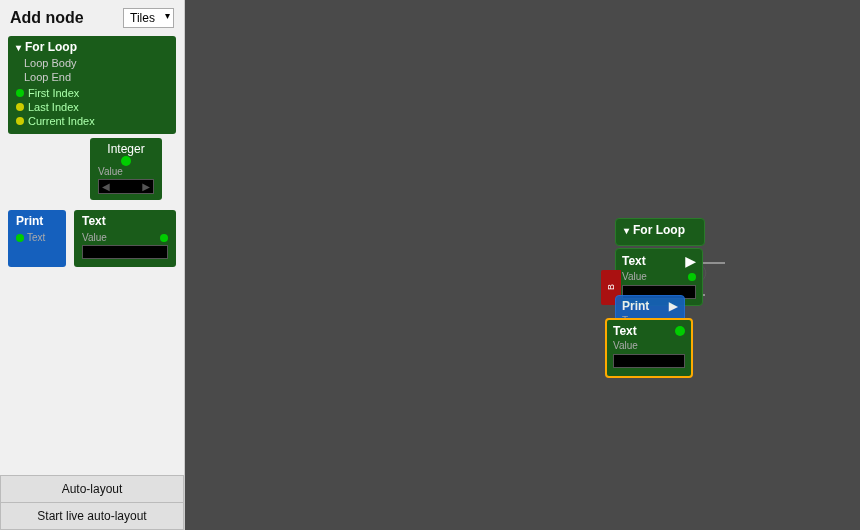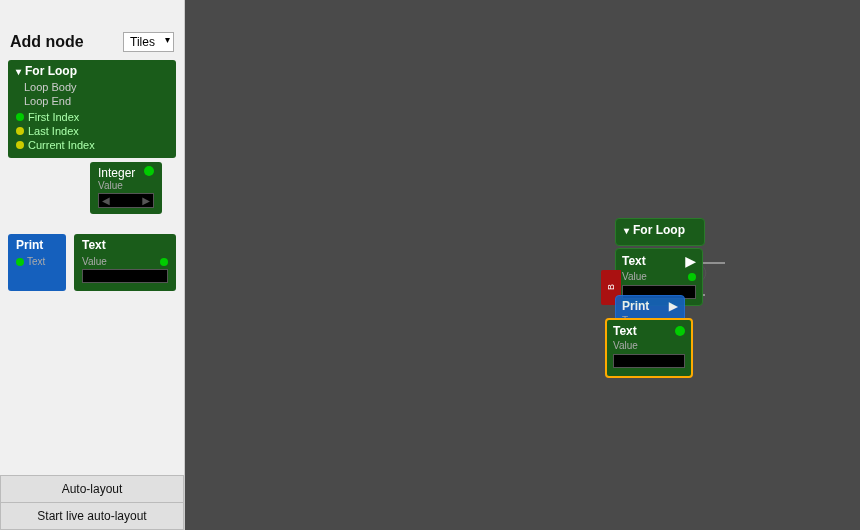--- a/index.html
+++ b/index.html
@@ -21,21 +21,20 @@
       display: flex;
       flex-direction: column;
       height: 530px;
     }
 
     #sidebar-header {
       padding: 8px 10px 4px 10px;
       display: flex;
       align-items: center;
       justify-content: space-between;
-      margin-top: 24px;
     }
 
     #add-node-title {
       font-size: 16px;
       font-weight: 600;
       color: #111;
     }
 
     #tiles-dropdown {
       background: white;
@@ -342,21 +341,21 @@
           </div>
           <div class="output-port-row">
             <span class="port-dot-yellow"></span>
             Current Index
           </div>
         </div>
       </div>
 
       <div style="position:relative; height: 60px; margin-top: 4px;">
         <div style="position:absolute; left:82px; top:0; background:#1a5c1a; color:white; border-radius:3px; padding:4px 8px 6px 8px; width:72px;">
-          <div class="node-title" style="display:flex;justify-content:space-between;">
+          <div class="node-title" style="display:flex;align-items:center;justify-content:space-between;flex-direction:column;">
             <span>Integer</span>
             <span class="port-dot-green" style="width:10px;height:10px;"></span>
           </div>
           <div style="font-size:10px;color:#aaa;">Value</div>
           <div style="background:#000;border:1px solid #555;display:flex;align-items:center;gap:2px;padding:1px 3px;margin-top:2px;">
             <span style="color:#555;font-size:10px;">◀</span>
             <span style="color:#555;font-size:10px;margin-left:auto;">▶</span>
           </div>
         </div>
       </div>

